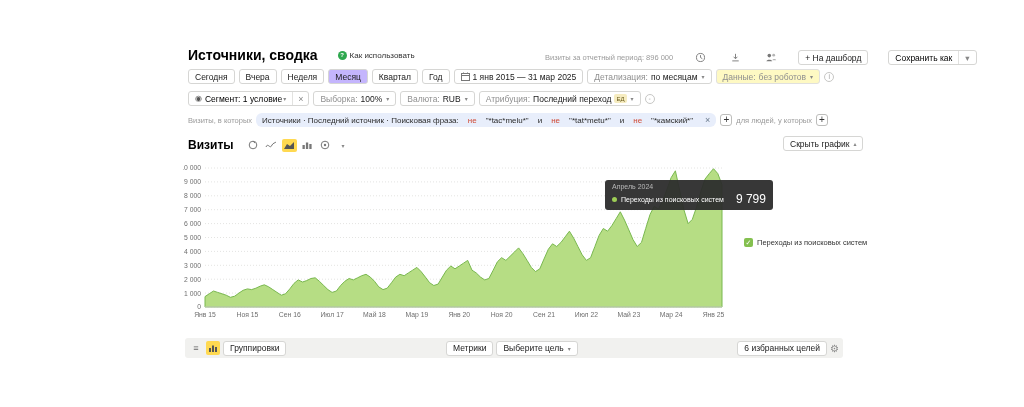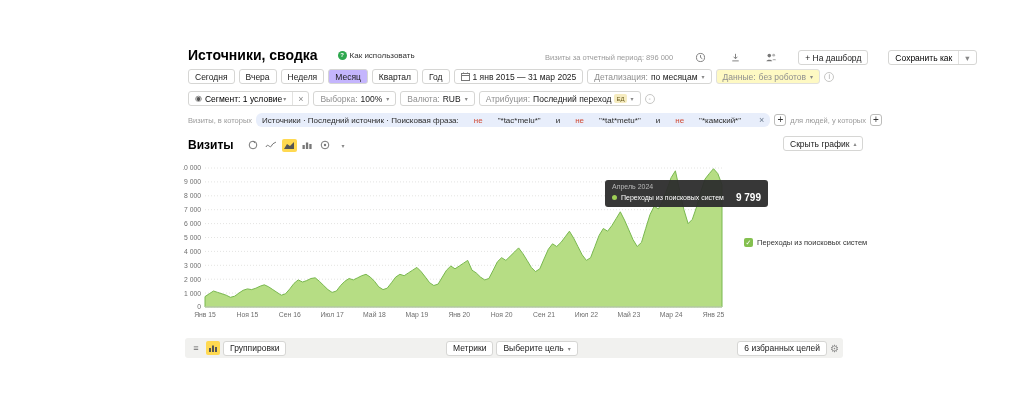--- a/index.html
+++ b/index.html
@@ -14,35 +14,35 @@
   .chev{font-size:6px;color:#888;margin-left:1px}
   .chevy{font-size:6px;color:#888}
   .iconbtn{display:inline-flex;align-items:center;justify-content:center;width:15px;height:15px;cursor:pointer;color:#777}
   .split{display:inline-flex;align-items:stretch;border:1px solid #d6d6d4;border-radius:3px;background:#fff;height:15px;cursor:pointer}
   .split .part{display:flex;align-items:center;padding:0 6px;font-size:8.5px}
   .split .div{width:1px;background:#e2e2e0}
   h1{font-size:14px;font-weight:bold}
   .howto{display:flex;align-items:center;gap:3px;font-size:8px;color:#333;cursor:pointer}
   .qicon{width:9px;height:9px;border-radius:50%;background:#2ea84e;color:#fff;font-size:6px;display:flex;align-items:center;justify-content:center;font-weight:bold}
   .muted{font-size:7.5px;color:#9a9a9a;white-space:nowrap}
-  .chip{display:inline-flex;align-items:center;gap:15px;background:#e8eefb;border-radius:6px;padding:2px 6px;font-size:8px;color:#2b2b2b;white-space:nowrap;cursor:pointer}
+  .chip{display:inline-flex;align-items:center;gap:9px;background:#e8eefb;border-radius:6px;padding:2px 6px;font-size:8px;color:#2b2b2b;white-space:nowrap;cursor:pointer}
   .chip .op{color:#d04a35}
   .chip .x{color:#6b7a8c;margin-left:3px;cursor:pointer;font-size:9px}
   .plusbtn{display:inline-flex;align-items:center;justify-content:center;width:12px;height:12px;border:1px solid #bdbdbb;border-radius:3px;background:#fff;font-size:10px;color:#333;cursor:pointer;line-height:1}
   .seg-x{padding:0 5px;display:flex;align-items:center;color:#888;font-size:9px}
   .badge{background:#f6ecc0;border-radius:2px;font-size:6px;color:#6b5d1e;padding:0 2px;height:9px;display:inline-flex;align-items:center}
   .infocircle{width:10px;height:10px;border:1px solid #c7c7c5;border-radius:50%;color:#9a9a9a;font-size:6.5px;display:inline-flex;align-items:center;justify-content:center;cursor:pointer}
   .ct-icons{display:flex;align-items:center;gap:3px}
   .ct{width:15px;height:13px;display:flex;align-items:center;justify-content:center;border-radius:2px;cursor:pointer}
   .ct.sel{background:#ffd951}
   .tooltip{position:absolute;left:605px;top:180px;background:rgba(44,44,44,.95);border-radius:3px;padding:3px 7px 4px;color:#fff;z-index:5;white-space:nowrap}
   .tooltip .tt-title{font-size:7px;color:#b8b8b8;margin-bottom:2px}
   .tooltip .tt-row{display:flex;align-items:center;gap:4px;font-size:7px}
   .tooltip .dot{width:5px;height:5px;border-radius:50%;background:#9ece56;flex:0 0 auto}
-  .tooltip .val{font-weight:bold;font-size:10px;margin-left:8px}
+  .tooltip .val{font-weight:normal;font-size:12px;margin-left:8px}
   .legend{position:absolute;left:744px;top:238px;display:flex;align-items:center;gap:4px;cursor:pointer}
   .legend .cb{width:9px;height:9px;border-radius:2px;background:#84c04f;color:#fff;font-size:7px;display:flex;align-items:center;justify-content:center}
   .legend .lbl{font-size:7.5px;color:#333}
   .bottombar{position:absolute;left:185px;top:338px;width:658px;height:20px;background:#f1f1ef;border-radius:3px;display:flex;align-items:center;padding:0 4px;gap:4px}
   .bb-group{display:flex;align-items:center;gap:3px}
   .bb-spacer{flex:1}
   .sm-ic{width:14px;height:14px;display:flex;align-items:center;justify-content:center;border-radius:2px;cursor:pointer;color:#666;font-size:9px}
   .sm-ic.sel{background:#ffd951;color:#333}
   .gear{font-size:10px;color:#8a8a8a;cursor:pointer}
   svg text{font-family:"Liberation Sans",sans-serif}

